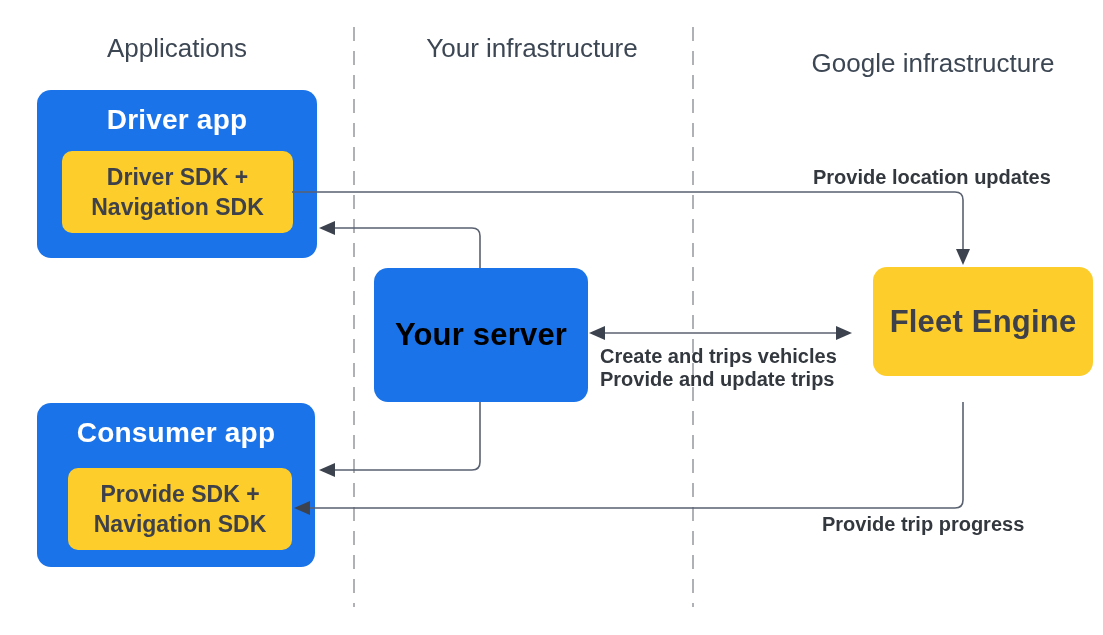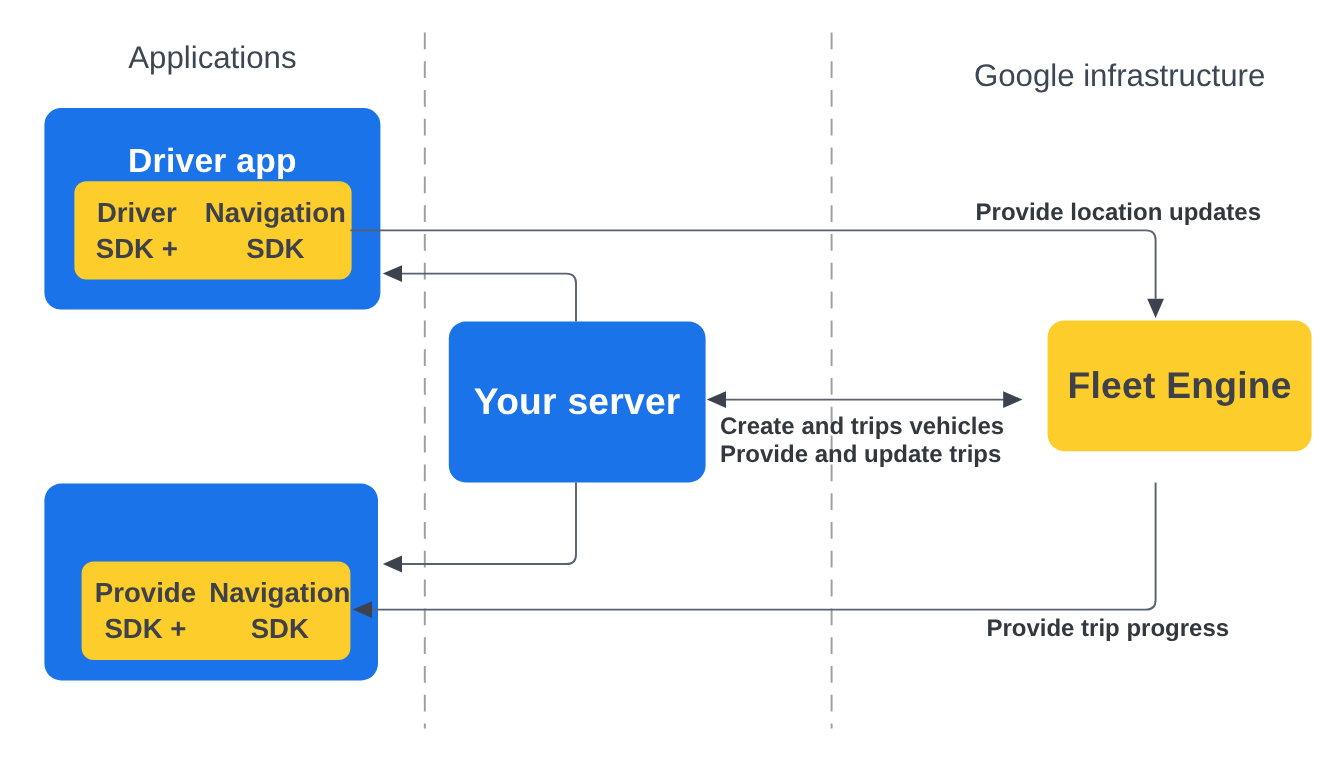--- a/index.html
+++ b/index.html
@@ -12,64 +12,66 @@
   }
   .col-header{
     position:absolute;top:33px;font-size:26px;font-weight:400;
     color:var(--header-text);text-align:center;white-space:nowrap;
   }
   .box{position:absolute;border-radius:14px;z-index:2;box-sizing:border-box;}
   .box.blue{background:var(--blue);}
   .box.yellow{background:var(--yellow);}
   .app-title{
     color:#ffffff;font-size:28px;font-weight:700;text-align:center;
-    padding-top:28px;letter-spacing:.2px;
+    padding-top:14px;letter-spacing:.2px;
   }
   .sdk{
     position:absolute;background:var(--yellow);border-radius:10px;
-    display:flex;flex-direction:row;align-items:center;justify-content:center;
+    display:flex;flex-direction:column;align-items:center;justify-content:center;
     color:var(--dark-text);font-size:23px;font-weight:700;line-height:1.32;
     text-align:center;
   }
   .big-title{
     position:absolute;inset:0;display:flex;align-items:center;justify-content:center;
     font-size:31px;font-weight:700;letter-spacing:.2px;
   }
-  .server .big-title{color:#ffffff;}
+  .server .big-title{color:#000000;}
   .fleet .big-title{color:var(--dark-text);}
   .edge-label{
     position:absolute;font-size:20px;font-weight:700;color:var(--label-text);
     white-space:nowrap;z-index:6;
   }
   svg.overlay{position:absolute;left:0;top:0;z-index:5;pointer-events:none;}
   svg.overlay path.conn{fill:none;stroke:var(--line);stroke-width:1.6;}
   svg.overlay line.dash{stroke:var(--dashed);stroke-width:1.6;stroke-dasharray:14 10;}
   svg.overlay polygon.ah{fill:var(--arrow);stroke:none;}
 </style>
 </head>
 <body>
 
 <div class="canvas" style="--blue: #1A73E8; --yellow: #FCCD2B; --line: #5A6170; --arrow: #3C434E; --dashed: #9B9EA3; --dark-text: #3E4149; --header-text: #3D4754; --label-text: #33383F;">
 
   <div class="col-header" style="left:37px;width:280px;">Applications</div>
+  <div class="col-header" style="left:382px;width:300px;">Your infrastructure</div>
   <div class="col-header" style="left:783px;width:300px;margin-top:15px;">Google infrastructure</div>
 
   <div class="box blue" style="left:37px;top:90px;width:280px;height:168px;">
     <div class="app-title">Driver app</div>
     <div class="sdk" style="left:25px;top:61px;width:231px;height:82px;">
       <span>Driver SDK +</span>
       <span>Navigation SDK</span>
     </div>
   </div>
 
   <div class="box blue server" style="left:374px;top:268px;width:214px;height:134px;">
     <div class="big-title">Your server</div>
   </div>
 
   <div class="box blue" style="left:37px;top:403px;width:278px;height:164px;">
+    <div class="app-title">Consumer app</div>
     <div class="sdk" style="left:31px;top:65px;width:224px;height:82px;">
       <span>Provide SDK +</span>
       <span>Navigation SDK</span>
     </div>
   </div>
 
   <div class="box yellow fleet" style="left:873px;top:267px;width:220px;height:109px;">
     <div class="big-title">Fleet Engine</div>
   </div>
 

